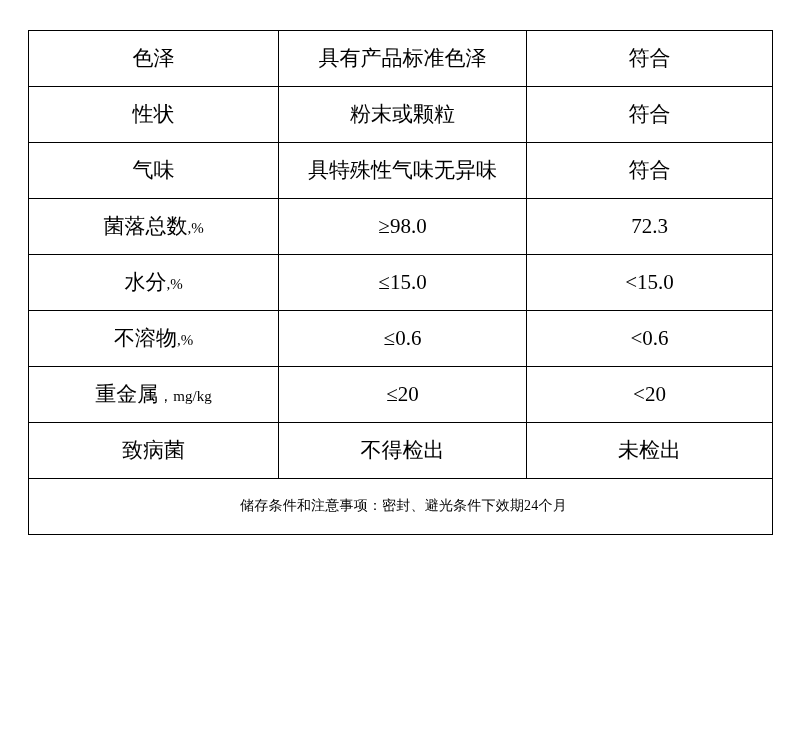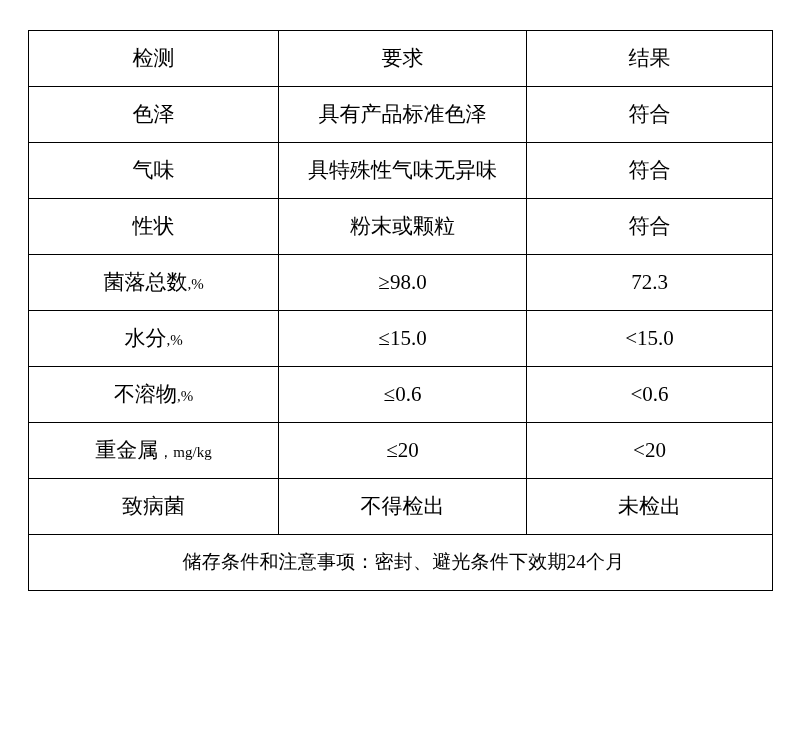--- a/index.html
+++ b/index.html
@@ -52,57 +52,52 @@
     display: inline;
   }
   .note-row td {
     text-align: left;
     height: 44px;
     font-size: 18px;
   }
   .note-text {
     display: block;
     padding-left: 6px;
-    font-size: 19px;
+    font-size: 14px;
     letter-spacing: 0.2px;
   }
 </style>
 </head>
 <body>
 
 <div class="page">
   <div class="table-wrap">
     <table class="spec">
       <colgroup>
         <col class="c1">
           <col class="c2">
           <col class="c3">
       </colgroup>
       <tbody>
-        <tr>
-          <td>检测</td>
-          <td>要求</td>
-          <td>结果</td>
-        </tr>
 
         <tr>
           <td><span class="cellmain">色泽</span><span class="unit"></span></td>
           <td>具有产品标准色泽</td>
           <td>符合</td>
         </tr>
 
         <tr>
-          <td><span class="cellmain">气味</span><span class="unit"></span></td>
-          <td>具特殊性气味无异味</td>
+          <td><span class="cellmain">性状</span><span class="unit"></span></td>
+          <td>粉末或颗粒</td>
           <td>符合</td>
         </tr>
 
         <tr>
-          <td><span class="cellmain">性状</span><span class="unit"></span></td>
-          <td>粉末或颗粒</td>
+          <td><span class="cellmain">气味</span><span class="unit"></span></td>
+          <td>具特殊性气味无异味</td>
           <td>符合</td>
         </tr>
 
         <tr>
           <td><span class="cellmain">菌落总数</span><span class="unit">,%</span></td>
           <td>≥98.0</td>
           <td>72.3</td>
         </tr>
 
         <tr>

